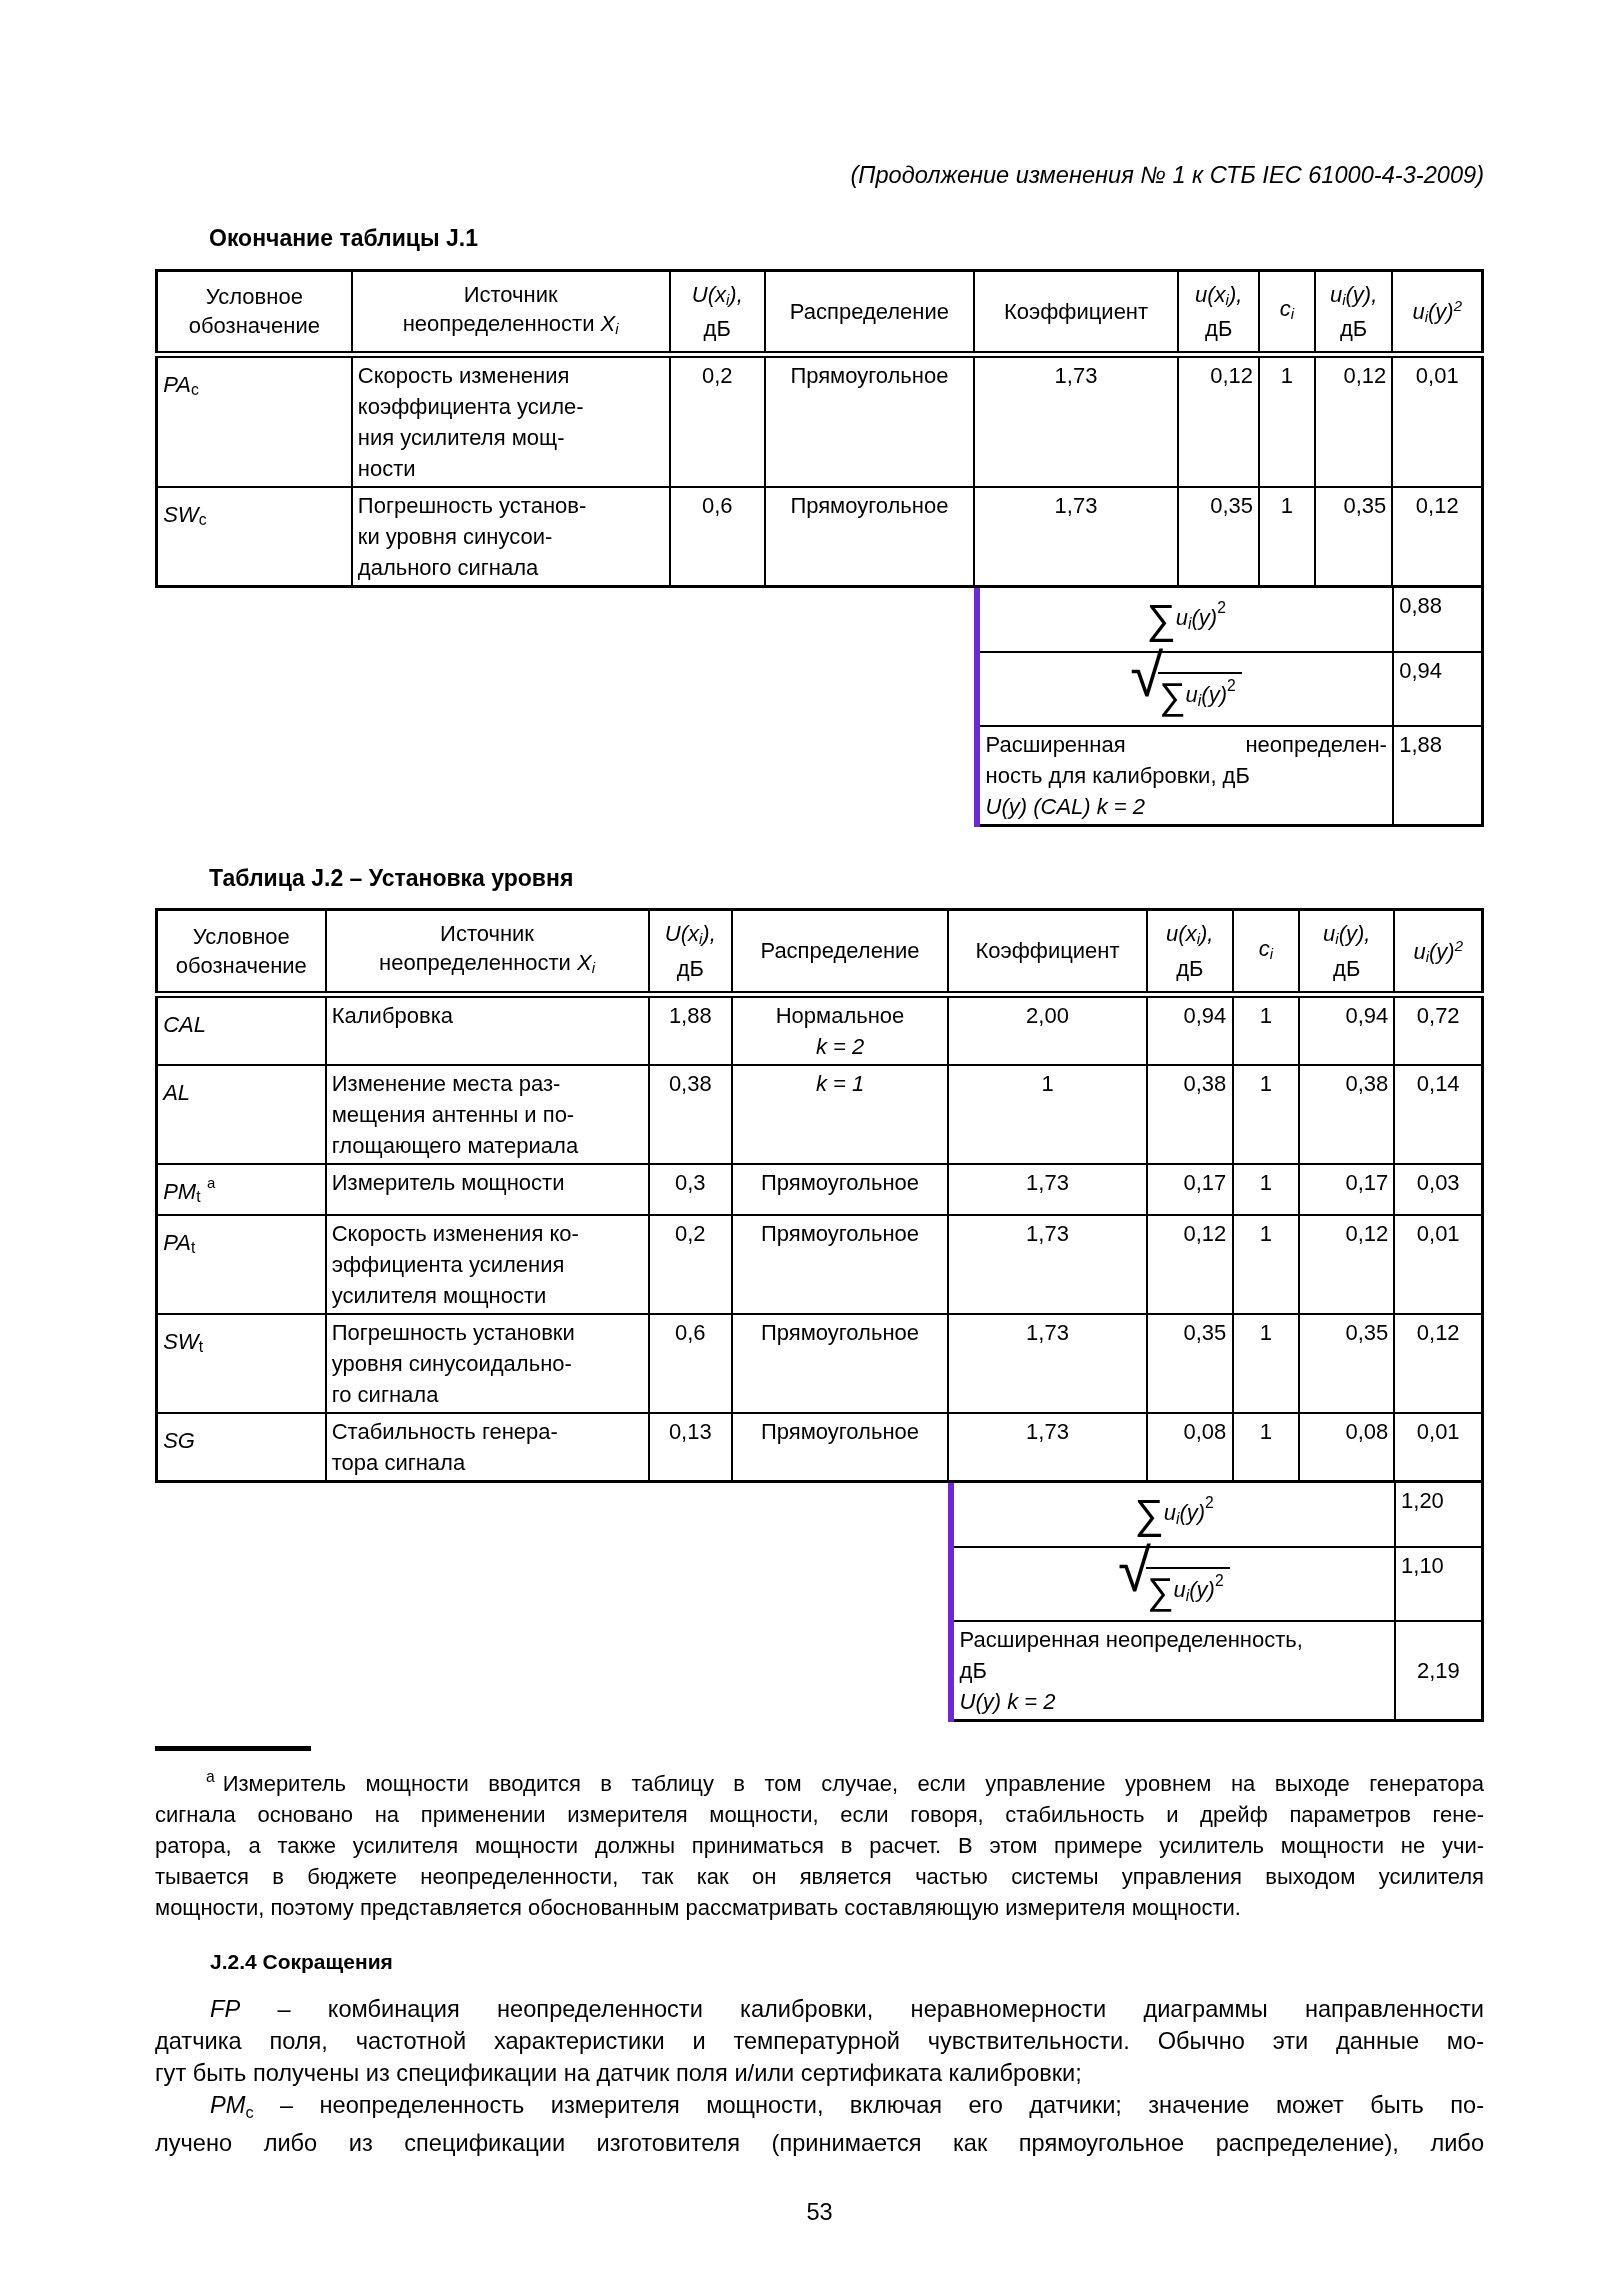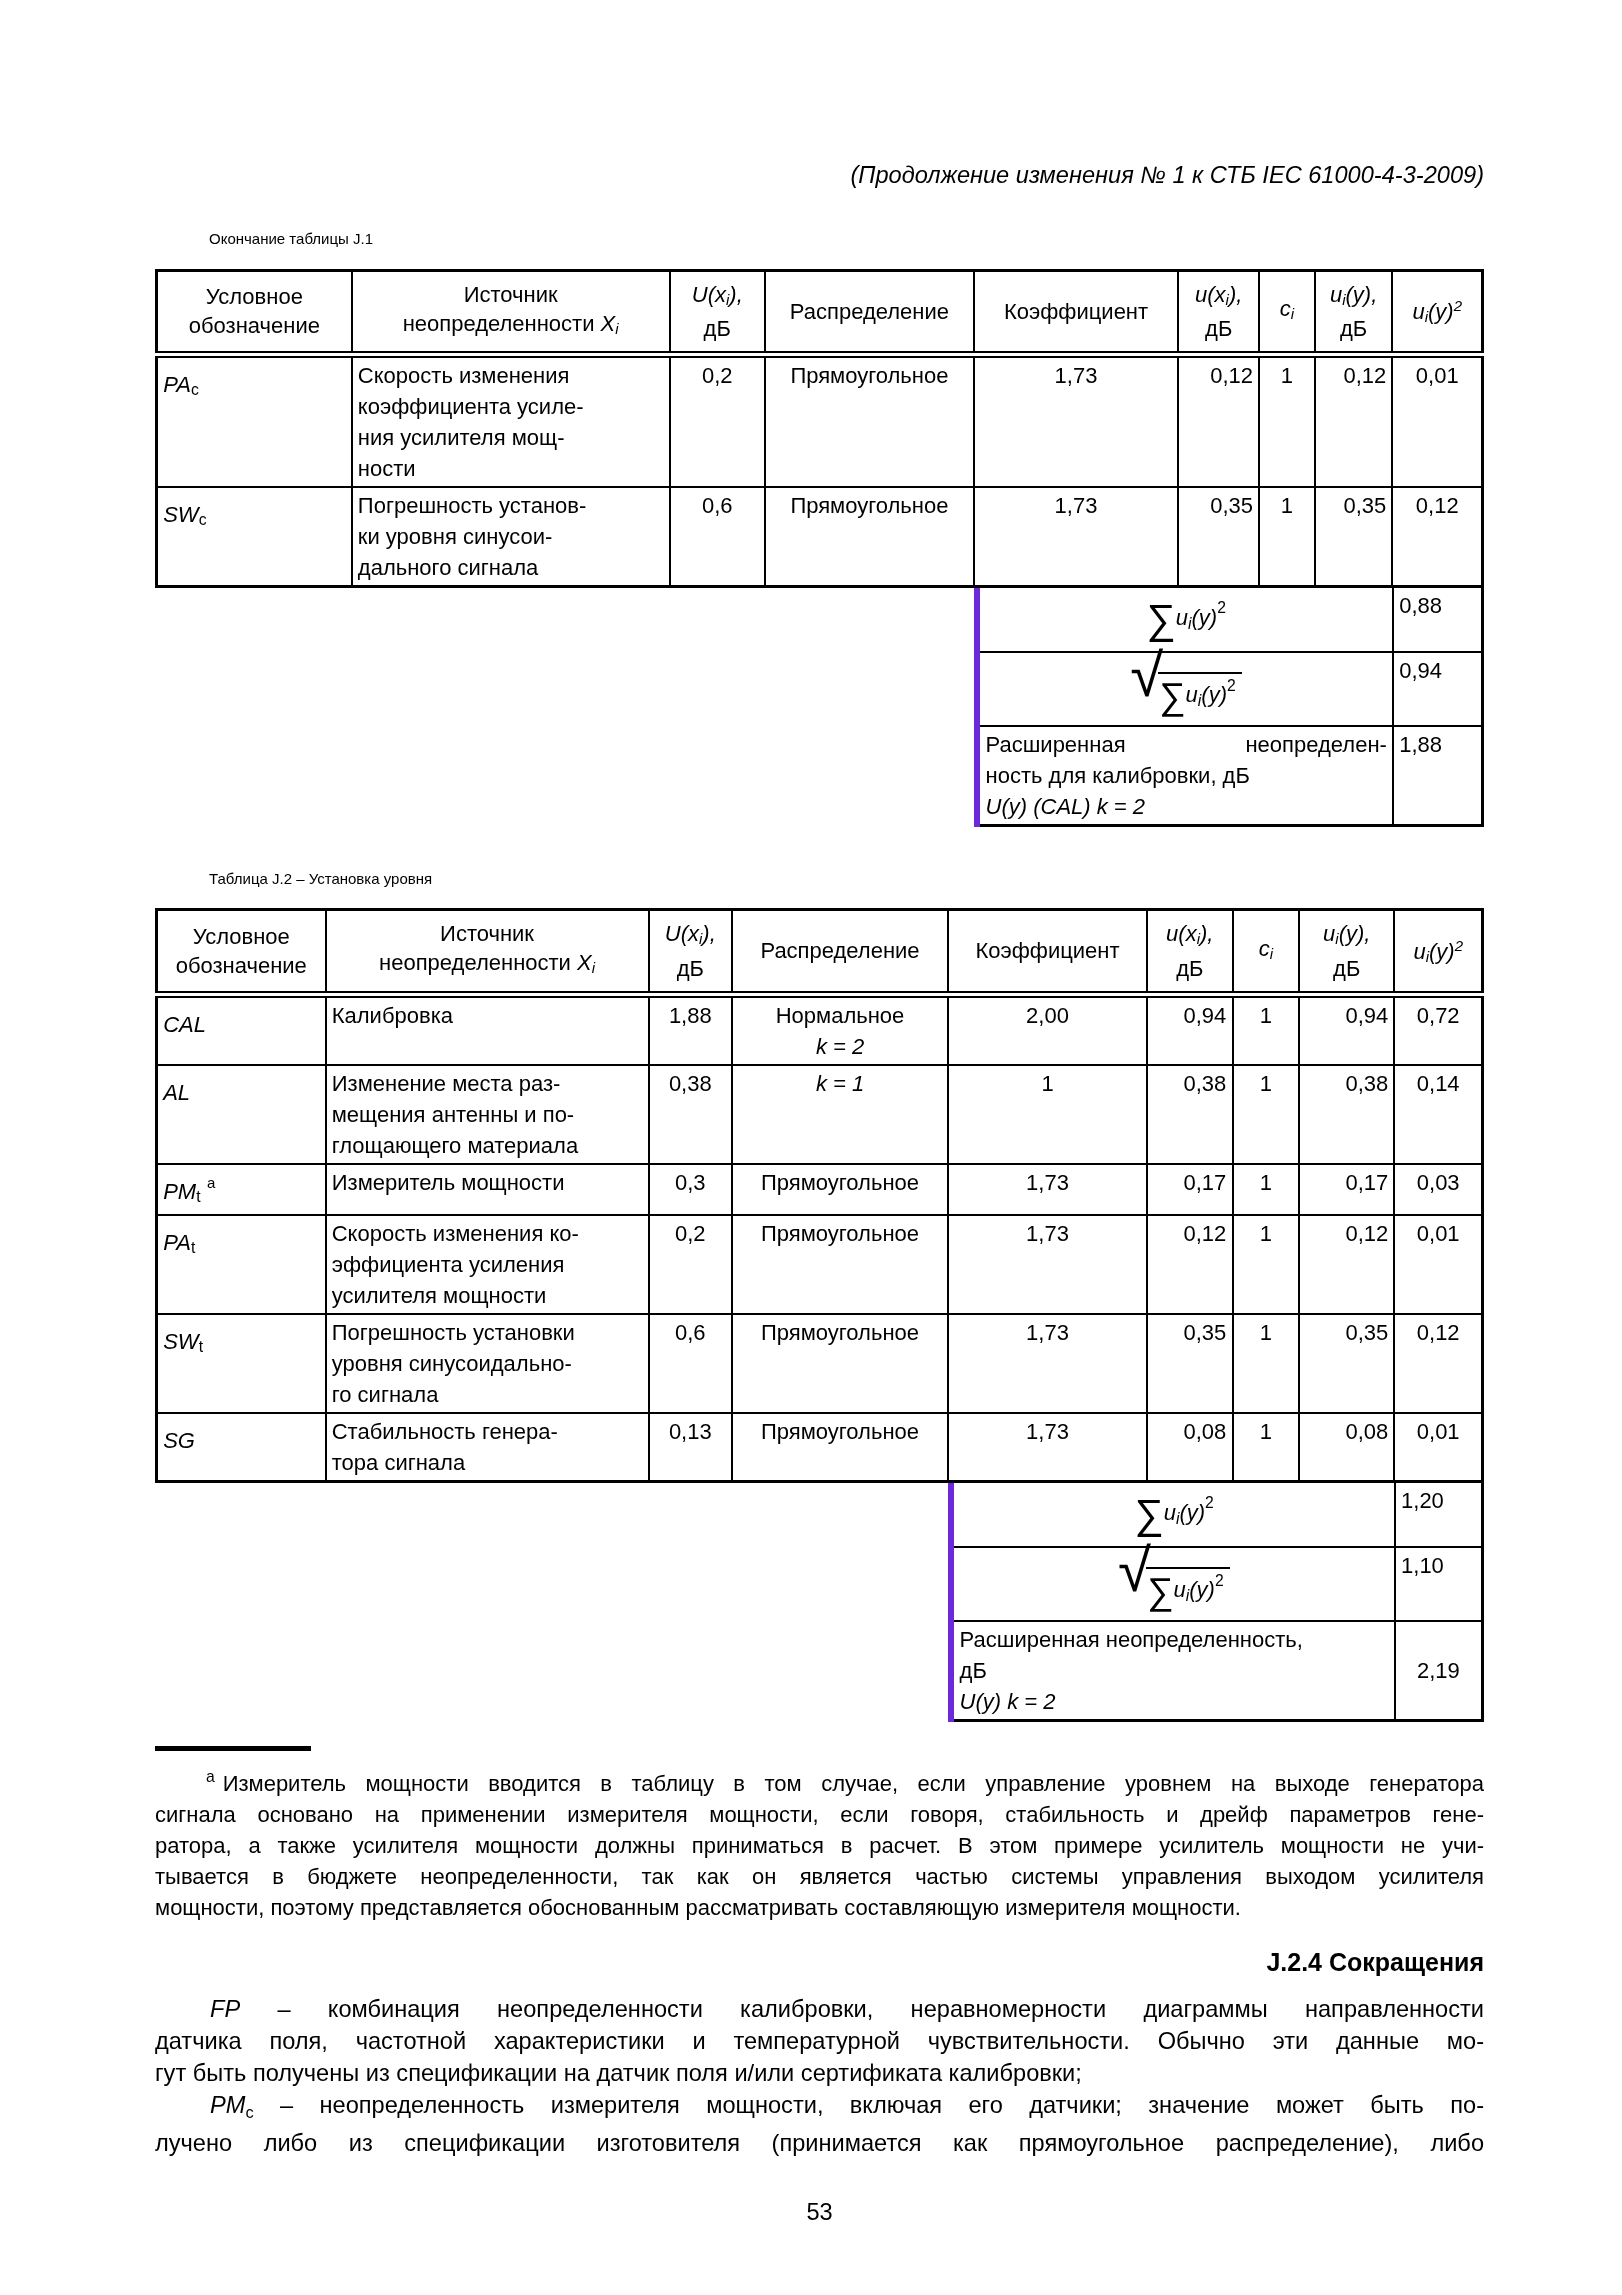--- a/index.html
+++ b/index.html
@@ -9,21 +9,21 @@
     background:#ffffff;
     box-sizing:border-box;
     padding:161px 139px 0 155px;
     font-family:"Liberation Sans","DejaVu Sans",sans-serif;
     color:#000;
     font-size:22px;
     line-height:31px;
   }
   
   .note {text-align:right; font-style:italic; font-size:23.6px; line-height:29px; margin-bottom:34px;}
-  .cap  {font-weight:normal; font-size:15px; line-height:29px; margin:0 0 15.7px 54px;}
+  .cap  {font-weight:bold; font-size:23px; line-height:29px; margin:0 0 15.7px 54px;}
   .cap2 {margin-top:37px;}
   
   table.maint {border-collapse:collapse; table-layout:fixed; width:100%; border:3.3px solid #000;}
   table.maint th {
     border:2px solid #000; border-top:3.3px solid #000; border-bottom:7.2px double #000;
     font-weight:normal; text-align:center; vertical-align:middle;
     padding:7.9px 2.6px; line-height:29px; font-size:22px;
   }
   table.maint td {
     border:2px solid #000; border-top:2.6px solid #000; border-bottom:2.6px solid #000;
@@ -64,21 +64,21 @@
   .rad {font-size:60px; line-height:0; vertical-align:-15.7px; margin-right:-5.2px;}
   .vinc {display:inline-block; border-top:2.6px solid #000; padding:1.3px 6.5px 0 1.3px; vertical-align:-22px;}
   .vinc .sigma {font-size:37px; vertical-align:-6.5px;}
   
   .fnrule {width:156px; height:5.2px; background:#000; margin:23.6px 0 10.5px 0;}
   .fnblock {font-size:22px; line-height:31px;}
   .fnblock .first {text-indent:51px;}
   sup.fnsup {font-size:15.7px; vertical-align:9.2px; margin-right:7.9px;}
   .lline {text-align:left;}
   
-  .heading {font-weight:bold; font-size:25px; line-height:30px; margin:23.6px 0 15.7px 55px;text-align:right;}
+  .heading {font-weight:bold; font-size:21px; line-height:30px; margin:23.6px 0 15.7px 55px;}
   .bodytext {font-size:23.6px; line-height:32px;}
   .bodytext .ind {text-indent:55px;}
   .bodytext i {font-style:italic;}
   .bodytext sub {font-size:16.4px; vertical-align:-4.6px;}
   .pagenum {text-align:center; margin-top:38px; font-size:23.6px;}
 </style>
 </head>
 <body>
 
 <div class="page">

